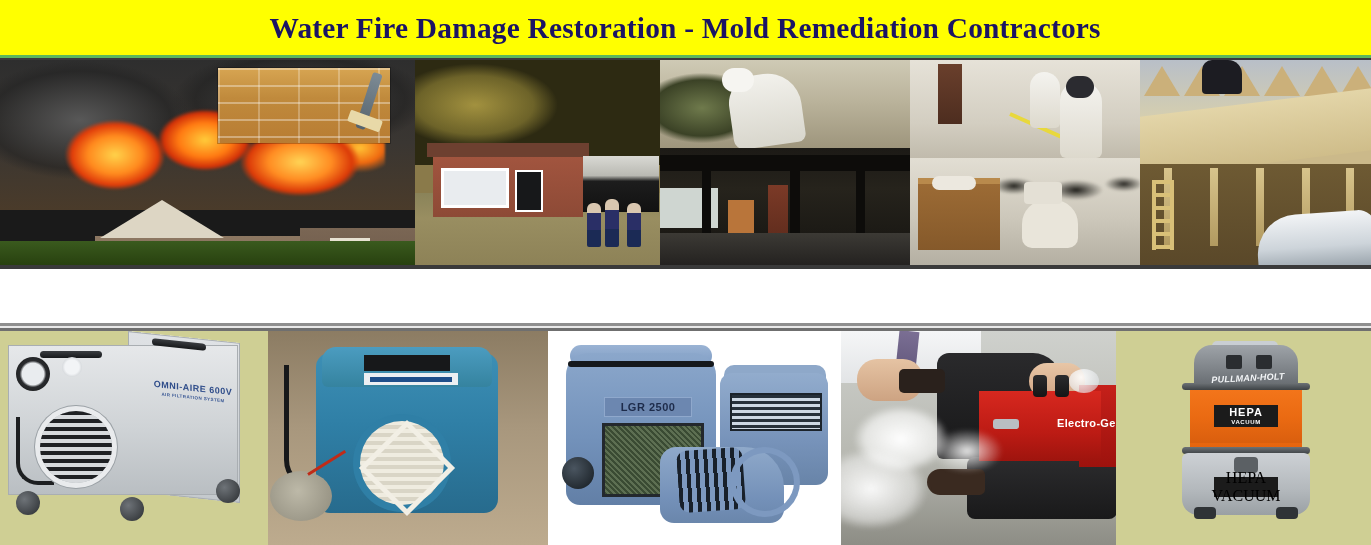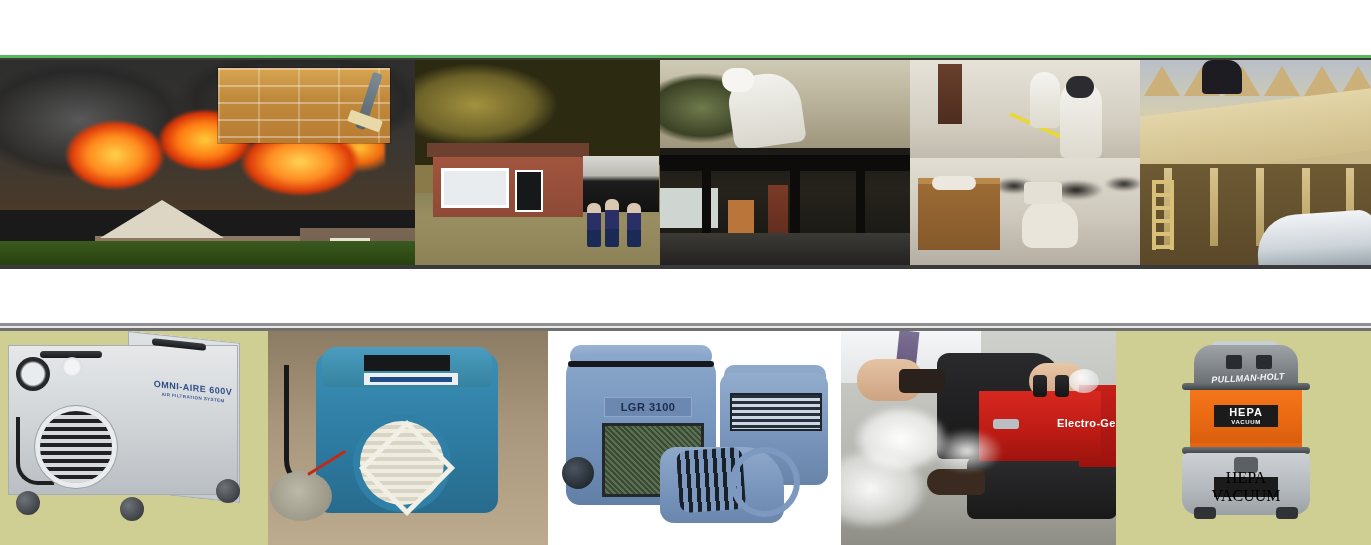--- a/index.html
+++ b/index.html
@@ -740,20 +740,23 @@
     background: #2f3336; border-radius: 4px;
   }
   .hepa-foot.f1 { left: 78px; }
   .hepa-foot.f2 { left: 160px; }
 </style>
 </head>
 <body>
 
 <div class="page">
 
+  <div class="headline-banner">
+    <div class="headline-text">Water Fire Damage Restoration - Mold Remediation Contractors</div>
+  </div>
   <div class="rule-green"></div>
   <div class="rule-dark-top"></div>
 
   <div class="collage">
 
     <div class="photo p-fire">
       <div class="fire-sky"></div>
       <div class="flames"></div>
       <div class="car-fire"></div>
       <div class="house-body"></div>
@@ -874,21 +877,21 @@
     </div>
 
     <div class="equip e-lgr">
       <div class="lgr-second-top"></div>
       <div class="lgr-second"></div>
       <div class="lgr-second-grille"></div>
       <div class="lgr-top"></div>
       <div class="lgr-main"></div>
       <div class="lgr-strap"></div>
       <div class="lgr-badge">
-        <span>LGR 3100</span>
+        <span>LGR 2500</span>
       </div>
       <div class="lgr-grille"></div>
       <div class="lgr-wheel"></div>
       <div class="lgr-blower"></div>
       <div class="lgr-blower-band"></div>
       <div class="lgr-blower-face"></div>
     </div>
 
     <div class="equip e-fog">
       <div class="fog-bg"></div>

